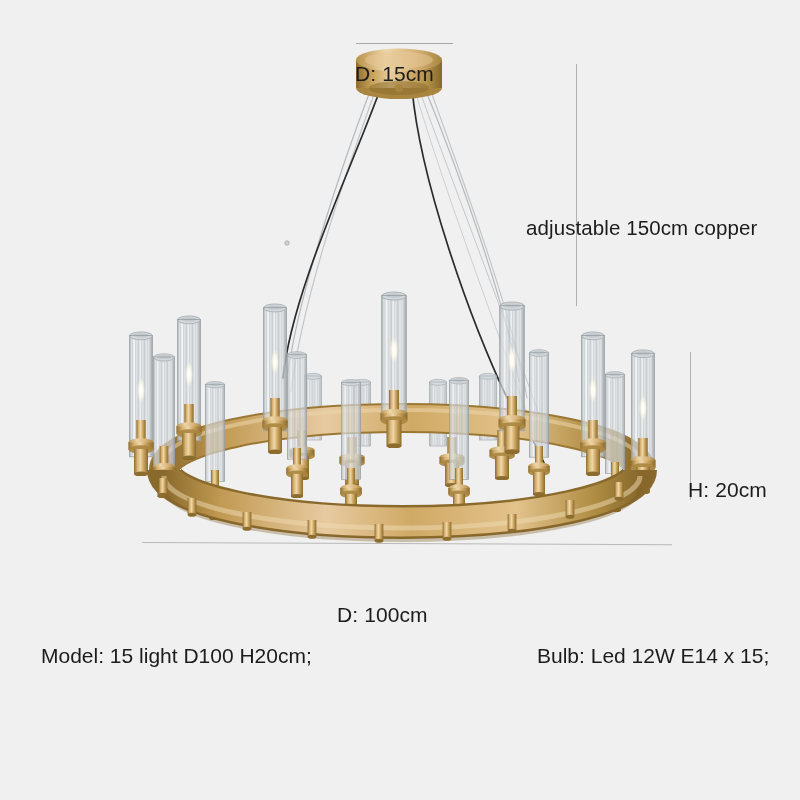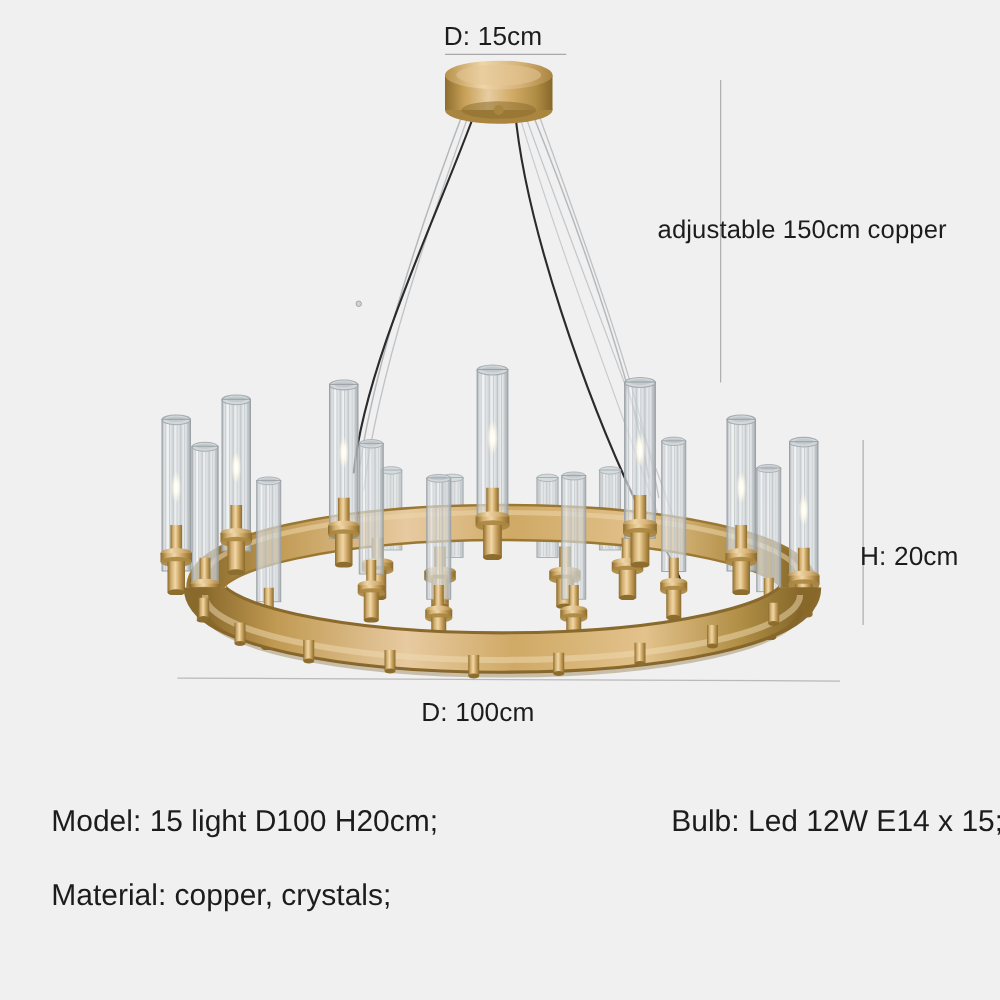--- a/index.html
+++ b/index.html
@@ -19,39 +19,40 @@
   }
 
   
   .dim-label {
     position: absolute;
     font-family: "Liberation Sans", sans-serif;
     font-size: 21px;
     color: #1c1c1c;
     white-space: nowrap;
     letter-spacing: 0.1px;
+    margin-top: 44px;
   }
   #label-d15     { left: 355px; top: 18px; }
   #label-cable   { left: 526px; top: 172px; font-size: 20.5px; }
   #label-h20     { left: 688px; top: 434px; }
   #label-d100    { left: 337px; top: 559px; }
 
   
   .dim-line { position: absolute; background: #b9b9b9; }
   #line-d15   { left: 356px; top: 43px;  width: 97px;  height: 1px;  background: #a8a8a8; }
   #line-cable { left: 576px; top: 64px;  width: 1px;   height: 242px; background: #b0b0b0; }
   #line-h20   { left: 690px; top: 352px; width: 1px;   height: 148px; background: #b0b0b0; }
   #line-d100  { left: 142px; top: 542px; width: 530px; height: 1px;  background: #b9b9b9;
                 transform: rotate(0.25deg); transform-origin: left center; }
 
   
   .spec {
     position: absolute;
     font-family: "Liberation Sans", sans-serif;
-    font-size: 24px;
+    font-size: 21px;
     color: #1c1c1c;
     white-space: nowrap;
   }
   #spec-model    { left: 41px;  top: 644px; }
   #spec-material { left: 41px;  top: 703px; }
   #spec-bulb     { left: 501px; top: 644px; margin-left: 36px; }
   #spec-cover    { left: 525px; top: 703px; }
 
   
   #fixture { position: absolute; left: 0; top: 0; width: 800px; height: 800px; }
@@ -287,18 +288,17 @@
   <div class="dim-label" id="label-d15">D: 15cm</div>
 
   <div class="dim-label" id="label-cable">adjustable 150cm copper</div>
 
   <div class="dim-label" id="label-h20">H: 20cm</div>
 
   <div class="dim-label" id="label-d100">D: 100cm</div>
 
   <div class="spec" id="spec-model">Model: 15 light D100 H20cm;</div>
 
-  <div class="spec" id="spec-material">Material: copper, crystals;</div>
 
   <div class="spec" id="spec-bulb">Bulb: Led 12W E14 x 15;</div>
 
 
 </div>
 
 </body></html>

